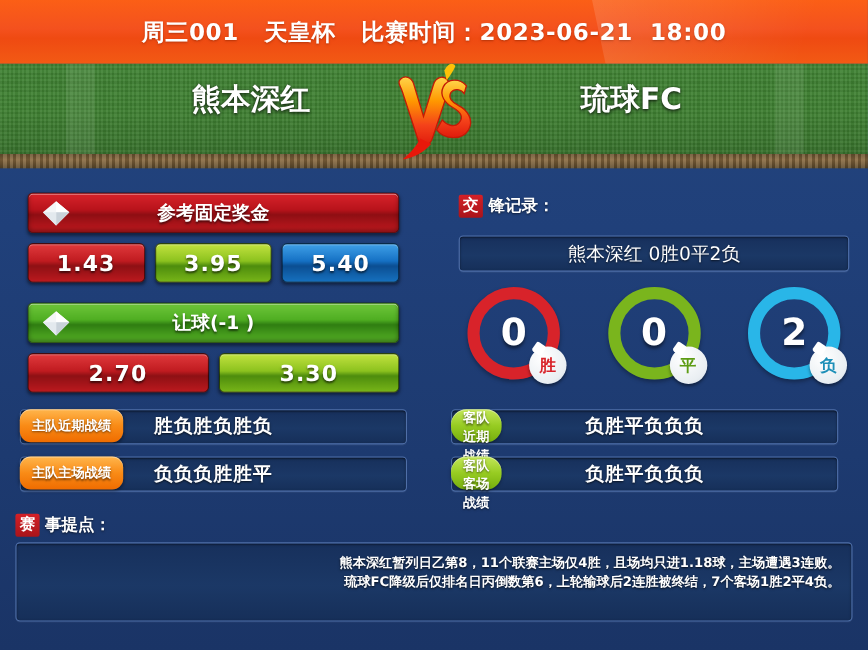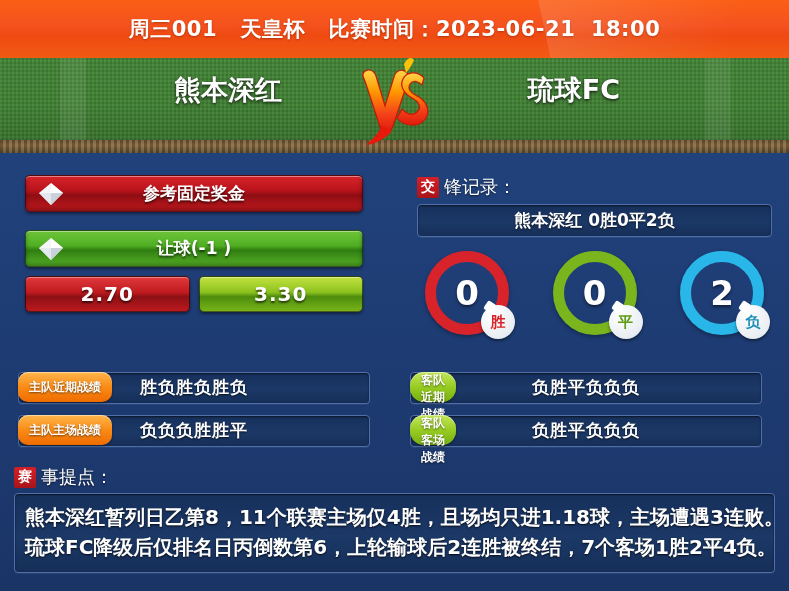--- a/index.html
+++ b/index.html
@@ -65,24 +65,24 @@
     box-shadow:inset 0 1px 0 rgba(255,255,255,.45),0 2px 3px rgba(0,0,0,.45);}
   .odd-blue{background:linear-gradient(180deg,#3fa0e8 0%,#1571c4 45%,#0b4e92 58%,#1670be 100%);
     box-shadow:inset 0 1px 0 rgba(255,255,255,.4),0 2px 3px rgba(0,0,0,.45);}
 
   
   .h2h{position:absolute;left:417px;top:176px;width:355px;}
   .tag-line{display:flex;align-items:center;height:22px;}
   .tag-sq{width:22px;height:21px;background:linear-gradient(180deg,#d42027 0%,#a9141a 100%);
     color:#fff;font-size:14px;font-weight:bold;display:flex;align-items:center;justify-content:center;
     border-radius:2px;}
-  .tag-txt{color:#fff;font-size:18px;font-weight:normal;margin-left:5px;
+  .tag-txt{color:#fff;font-size:15px;font-weight:bold;margin-left:5px;
     text-shadow:0 1px 2px rgba(0,0,0,.6);}
-  .h2h-result{margin-top:6px;height:31px;display:flex;align-items:center;justify-content:center;
-    color:#fff;font-size:17px;font-weight:bold;text-shadow:0 1px 2px rgba(0,0,0,.7);}
+  .h2h-result{margin-top:16px;height:31px;display:flex;align-items:center;justify-content:center;
+    color:#fff;font-size:17px;font-weight:normal;text-shadow:0 1px 2px rgba(0,0,0,.7);}
   .rings{display:flex;justify-content:space-between;margin-top:14px;padding:0 8px;}
   .ring-wrap{position:relative;width:84px;height:84px;}
   .ring{width:84px;height:84px;border-radius:50%;border-width:11px;border-style:solid;
     box-sizing:border-box;display:flex;align-items:center;justify-content:center;
     box-shadow:0 2px 4px rgba(0,0,0,.35);}
   .ring-num{color:#fff;font-size:34px;font-weight:bold;line-height:1;
     text-shadow:0 2px 3px rgba(0,0,0,.5);}
   .ring-badge{position:absolute;right:-6px;bottom:-4px;width:34px;height:34px;border-radius:50%;
     background:radial-gradient(circle at 35% 30%,#ffffff 0%,#e9eef2 70%,#cfd8de 100%);
     display:flex;align-items:center;justify-content:center;font-size:15px;font-weight:bold;
@@ -102,21 +102,21 @@
     box-shadow:inset 0 1px 0 rgba(255,255,255,.45),0 1px 3px rgba(0,0,0,.4);z-index:2;}
   .tab-orange{background:linear-gradient(180deg,#ffb64d 0%,#f98b16 50%,#ef6c00 100%);border-radius:10px;}
   .tab-green{background:linear-gradient(180deg,#c4e75a 0%,#97cc22 50%,#76ae0d 100%);flex-direction:column;}
   .form-val{position:absolute;left:0;right:0;top:0;height:30px;display:flex;
     align-items:center;justify-content:center;color:#fff;font-size:17px;font-weight:bold;
     text-shadow:0 1px 2px rgba(0,0,0,.75);letter-spacing:1px;}
 
   
   .analysis{position:absolute;left:14px;top:466px;width:761px;}
   .analysis-body{margin-top:5px;padding:8px 10px 10px;min-height:52px;}
-  .analysis-line{color:#fff;font-size:20px;font-weight:bold;line-height:1.5;text-align:left;
+  .analysis-line{color:#fff;font-size:12px;font-weight:bold;line-height:1.5;text-align:right;
     text-shadow:0 1px 2px rgba(0,0,0,.8);white-space:nowrap;}
 </style>
 </head>
 <body>
 
 <div class="app">
 
   <div class="header">
     <div class="header-text">周三001   天皇杯   比赛时间：2023-06-21  18:00</div>
   </div>
@@ -149,20 +149,25 @@
     <div class="bar bar-red">
       <svg class="gem" viewBox="0 0 26 26">
         <polygon points="13,2 25,12 13,24 1,12" fill="#f4f6f8"></polygon>
         <polygon points="13,2 25,12 13,12" fill="#ffffff"></polygon>
         <polygon points="13,12 25,12 13,24" fill="#c9d2da"></polygon>
         <polygon points="1,12 13,12 13,24" fill="#e3e9ee"></polygon>
       </svg>
       <span>参考固定奖金</span>
     </div>
 
+    <div class="odds-row">
+      <div class="odd odd-red">1.43</div>
+      <div class="odd odd-green">3.95</div>
+      <div class="odd odd-blue">5.40</div>
+    </div>
 
     <div class="bar bar-green">
       <svg class="gem" viewBox="0 0 26 26">
         <polygon points="13,2 25,12 13,24 1,12" fill="#f4f6f8"></polygon>
         <polygon points="13,2 25,12 13,12" fill="#ffffff"></polygon>
         <polygon points="13,12 25,12 13,24" fill="#c9d2da"></polygon>
         <polygon points="1,12 13,12 13,24" fill="#e3e9ee"></polygon>
       </svg>
       <span>让球(-1 )</span>
     </div>

